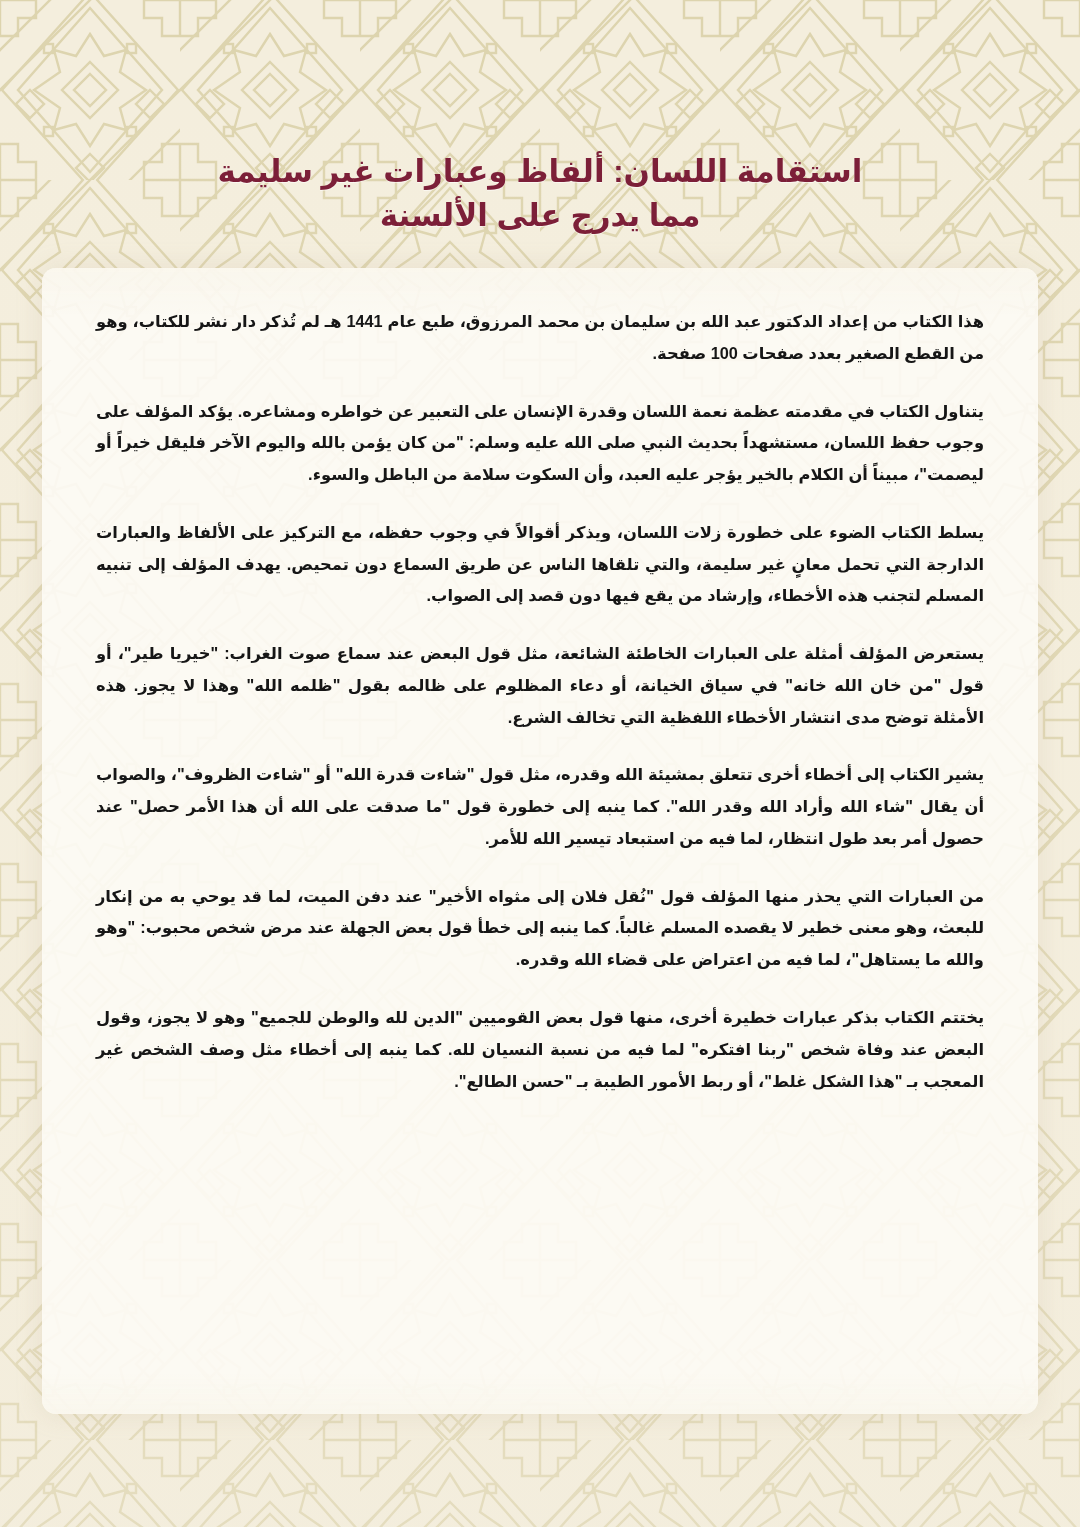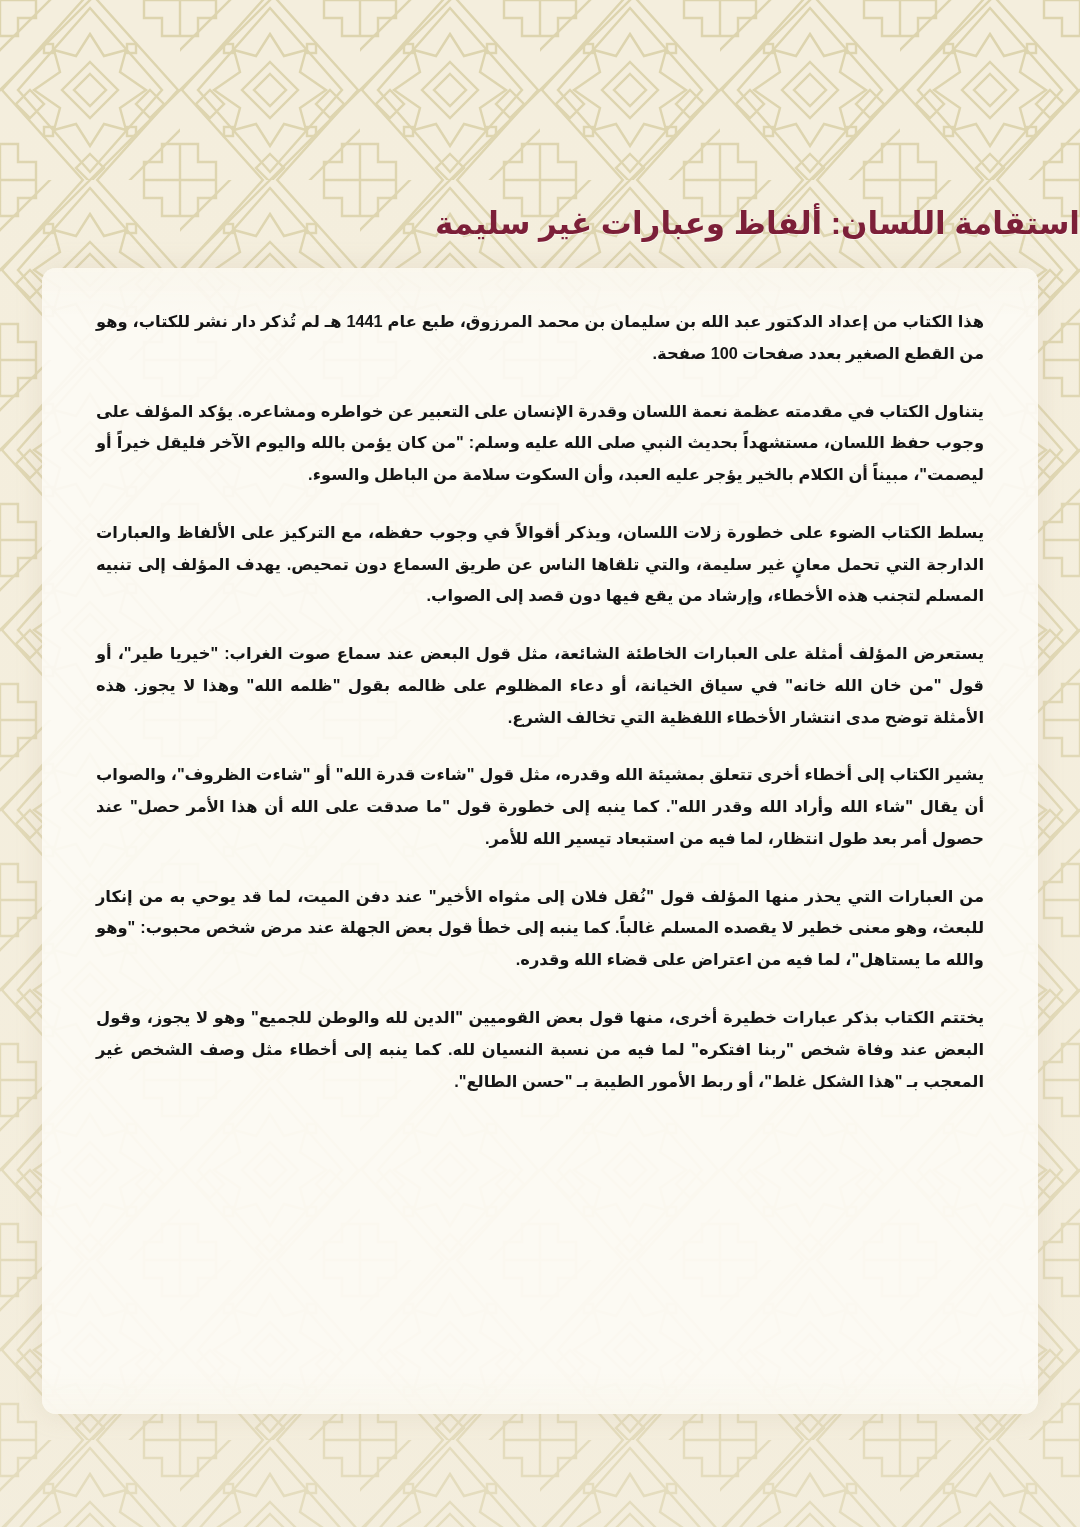--- a/index.html
+++ b/index.html
@@ -40,23 +40,23 @@
   
   .header-band {
     position: absolute;
     top: 0;
     left: 0;
     right: 0;
     height: 268px;
     z-index: 2;
     display: flex;
     flex-direction: column;
-    align-items: flex-start;
+    align-items: center;
     justify-content: flex-end;
-    padding-bottom: 22px;
+    padding-bottom: 30px;
     box-sizing: border-box;
   }
   .doc-title {
     margin: 0;
     text-align: center;
     color: #7c1f38;
     font-size: 31px;
     font-weight: bold;
     line-height: 1.42;
     letter-spacing: 0px;
@@ -154,20 +154,21 @@
         </linearGradient>
       </defs>
       <rect width="1080" height="1527" fill="url(#geoTile)"></rect>
       <rect width="1080" height="1527" fill="url(#softTop)"></rect>
     </svg>
   </div>
 
   <div class="header-band">
     <h1 class="doc-title">
       <span class="title-line">استقامة اللسان: ألفاظ وعبارات غير سليمة</span>
+      <span class="title-line">مما يدرج على الألسنة</span>
     </h1>
   </div>
 
   <div class="content-card">
     <div class="card-fade"></div>
     <div class="body-text">
       <p>هذا الكتاب من إعداد الدكتور عبد الله بن سليمان بن محمد المرزوق، طبع عام 1441 هـ لم تُذكر دار نشر للكتاب، وهو من القطع الصغير بعدد صفحات 100 صفحة.</p>
       <p>يتناول الكتاب في مقدمته عظمة نعمة اللسان وقدرة الإنسان على التعبير عن خواطره ومشاعره. يؤكد المؤلف على وجوب حفظ اللسان، مستشهداً بحديث النبي صلى الله عليه وسلم: "من كان يؤمن بالله واليوم الآخر فليقل خيراً أو ليصمت"، مبيناً أن الكلام بالخير يؤجر عليه العبد، وأن السكوت سلامة من الباطل والسوء.</p>
       <p>يسلط الكتاب الضوء على خطورة زلات اللسان، ويذكر أقوالاً في وجوب حفظه، مع التركيز على الألفاظ والعبارات الدارجة التي تحمل معانٍ غير سليمة، والتي تلقاها الناس عن طريق السماع دون تمحيص. يهدف المؤلف إلى تنبيه المسلم لتجنب هذه الأخطاء، وإرشاد من يقع فيها دون قصد إلى الصواب.</p>
       <p>يستعرض المؤلف أمثلة على العبارات الخاطئة الشائعة، مثل قول البعض عند سماع صوت الغراب: "خيريا طير"، أو قول "من خان الله خانه" في سياق الخيانة، أو دعاء المظلوم على ظالمه بقول "ظلمه الله" وهذا لا يجوز. هذه الأمثلة توضح مدى انتشار الأخطاء اللفظية التي تخالف الشرع.</p>

